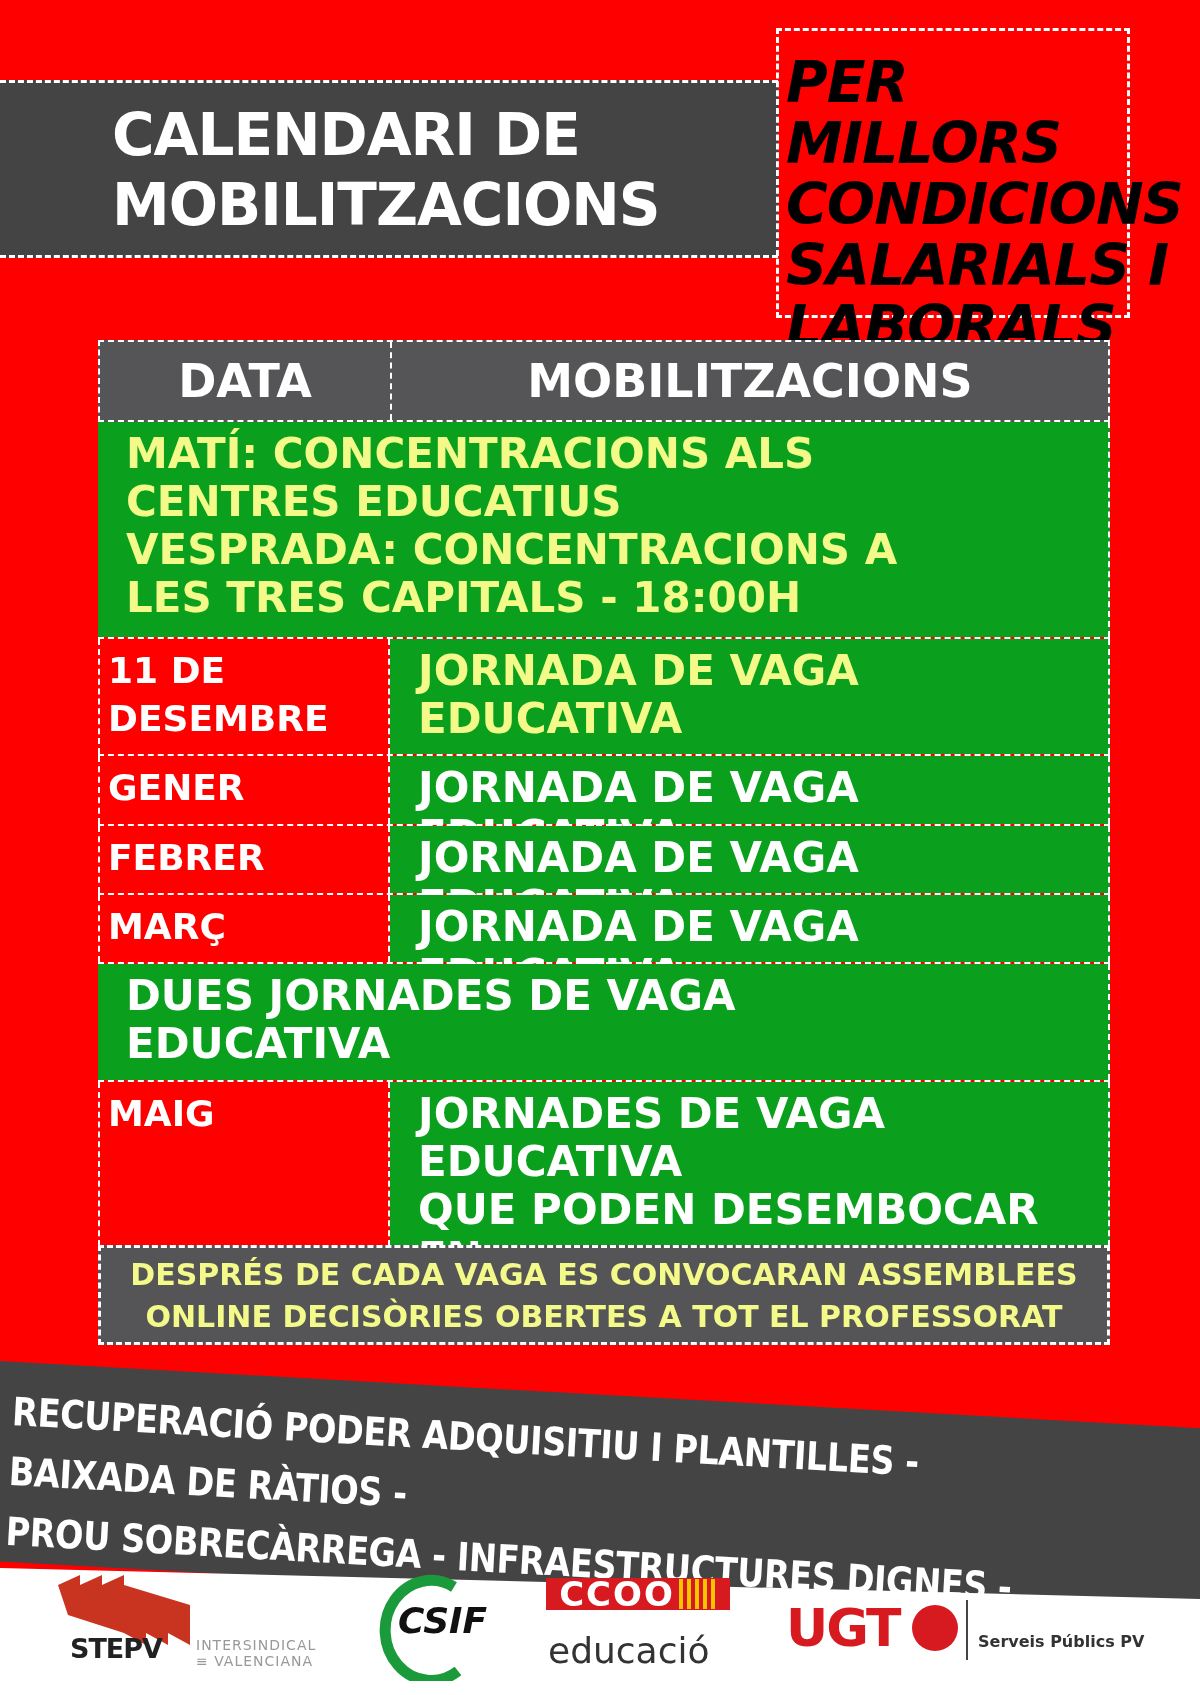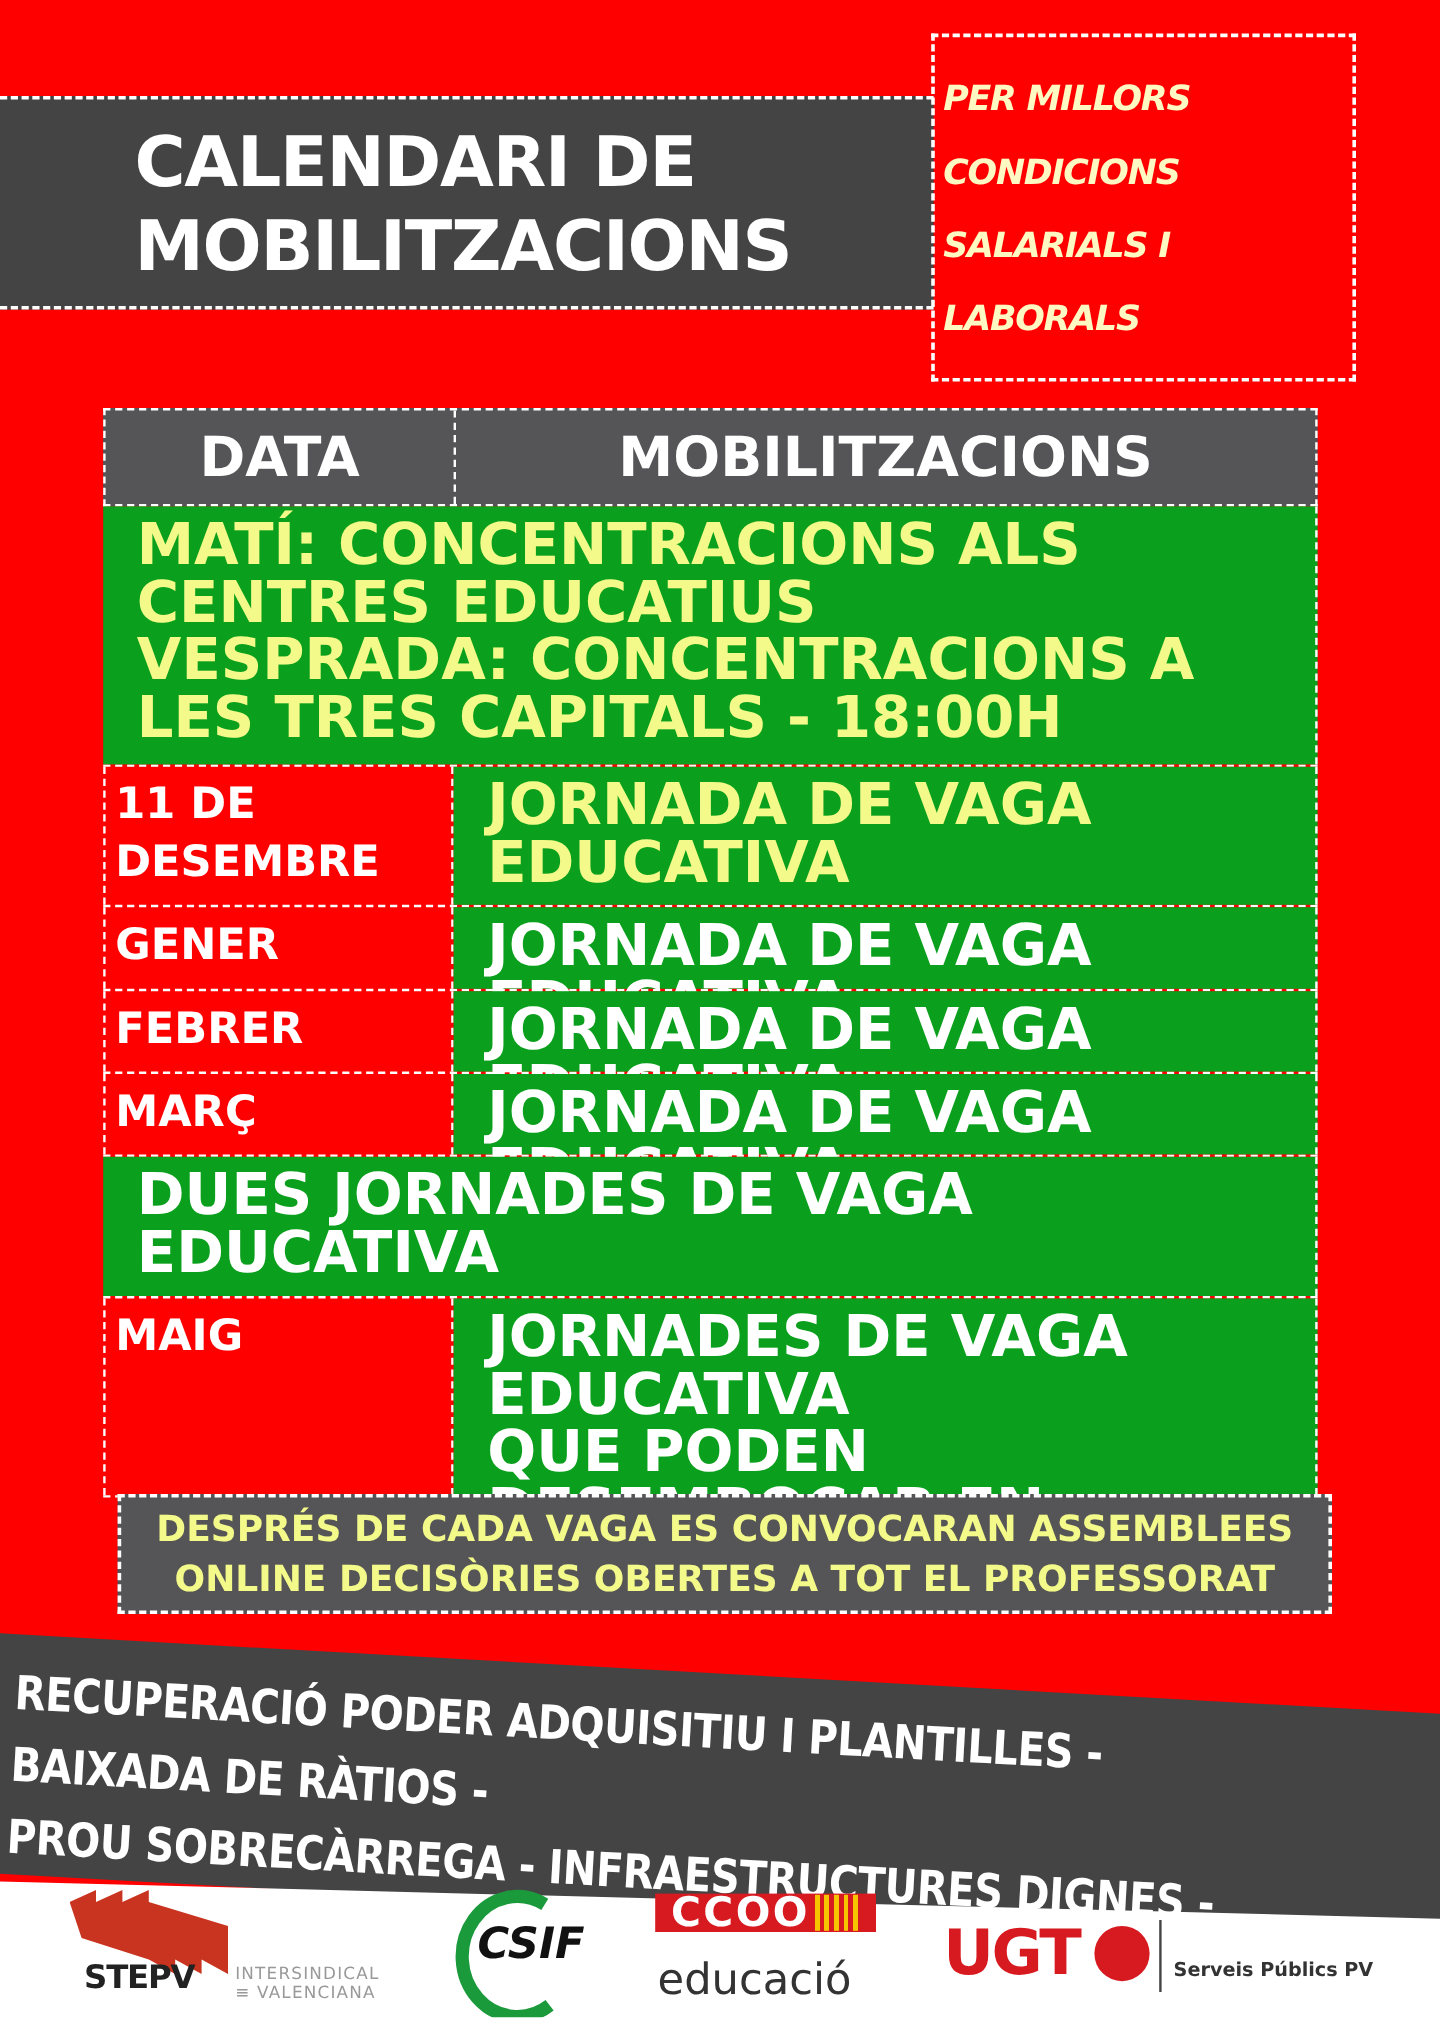--- a/index.html
+++ b/index.html
@@ -1,29 +1,29 @@
 <!DOCTYPE html>
 <html><head>
 <meta charset="utf-8">
 <style>
   html,body{margin:0;padding:0;}
   body{width:1200px;height:1695px;position:relative;overflow:hidden;background:#fe0000;font-family:"DejaVu Sans","Liberation Sans",sans-serif;}
   .abs{position:absolute;}
   .title-bar{left:0;top:80px;width:778px;height:178px;background:#444444;border-top:3px dashed #fff;border-bottom:3px dashed #fff;box-sizing:border-box;}
   .title-text{left:112px;top:100px;color:#ffffff;font-weight:bold;font-size:58px;line-height:70px;letter-spacing:-1px;white-space:pre-line;}
   .slogan-box{left:776px;top:28px;width:354px;height:290px;border:3px dashed #fff;box-sizing:border-box;}
-  .slogan-text{left:786px;top:52px;color:#fef9c3;font-weight:bold;font-style:italic;font-size:29px;line-height:61px;letter-spacing:-1px;white-space:pre-line;}
-  .table{left:86px;top:340px;width:1012px;}
+  .slogan-text{left:786px;top:52px;color:#000000;font-weight:bold;font-style:italic;font-size:57px;line-height:61px;letter-spacing:-1px;white-space:pre-line;}
+  .table{left:98px;top:340px;width:1012px;}
   .thead{display:flex;height:82px;background:#555557;border:2px dashed #fff;box-sizing:border-box;}
   .th{color:#fff;font-weight:bold;font-size:46px;display:flex;align-items:center;justify-content:center;}
   .th.c1{width:292px;border-right:2px dashed #fff;box-sizing:border-box;}
   .th.c2{flex:1;}
   .row{display:flex;border-bottom:2px dashed #fff;}
   .cell-date{width:292px;box-sizing:border-box;padding:8px 0 0 8px;color:#fff;font-weight:bold;font-size:36px;line-height:48px;border-left:2px dashed #fff;border-right:2px dashed #fff;white-space:pre-line;}
-  .cell-mob{flex:1;background:#0a9f1c;box-sizing:border-box;padding:8px 0 0 28px;font-weight:bold;font-size:48px;line-height:48px;border-right:2px dashed #fff;white-space:pre-line;}
+  .cell-mob{flex:1;background:#0a9f1c;box-sizing:border-box;padding:8px 0 0 28px;font-weight:bold;font-size:42px;line-height:48px;border-right:2px dashed #fff;white-space:pre-line;}
   .yellow{color:#f4fa8a;}
   .white{color:#fff;}
   .note{left:98px;top:1245px;width:1012px;height:100px;background:#555557;border:3px dashed #fff;box-sizing:border-box;color:#f4fa8a;font-weight:bold;font-size:30px;line-height:42px;text-align:center;padding-top:6px;white-space:pre-line;}
   .banner{left:-20px;top:1360px;width:1260px;height:200px;background:#444444;transform:rotate(3.2deg);transform-origin:left top;}
   .banner-text{left:14px;top:1382px;width:1200px;color:#fff;font-weight:bold;font-size:39px;line-height:60px;transform:rotate(3.2deg) scaleX(0.86);transform-origin:left top;white-space:pre-line;letter-spacing:-0.5px;}
   .logos{left:0;top:1540px;width:1200px;height:155px;background:#fff;clip-path:polygon(0 18%,100% 38%,100% 100%,0 100%);}
   
   .stepv-flag{left:58px;top:1575px;width:132px;height:70px;}
   .stepv-word{left:70px;top:1633px;font-weight:bold;font-size:27px;color:#222;letter-spacing:-1px;}
   .stepv-sub{left:196px;top:1637px;font-size:14px;line-height:16px;color:#999;letter-spacing:1px;white-space:pre-line;}

